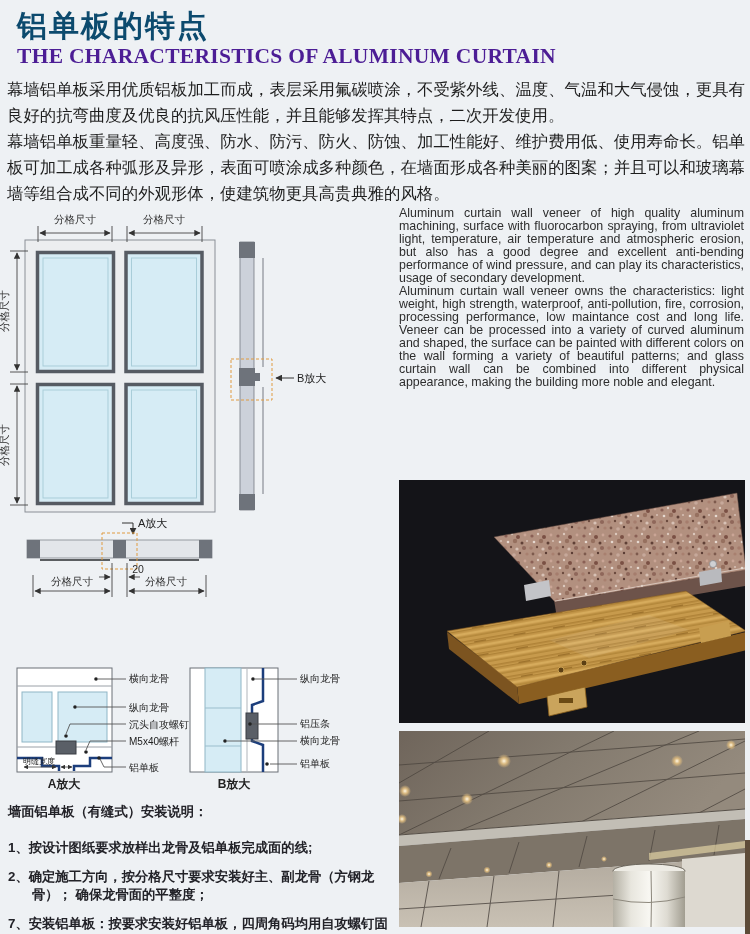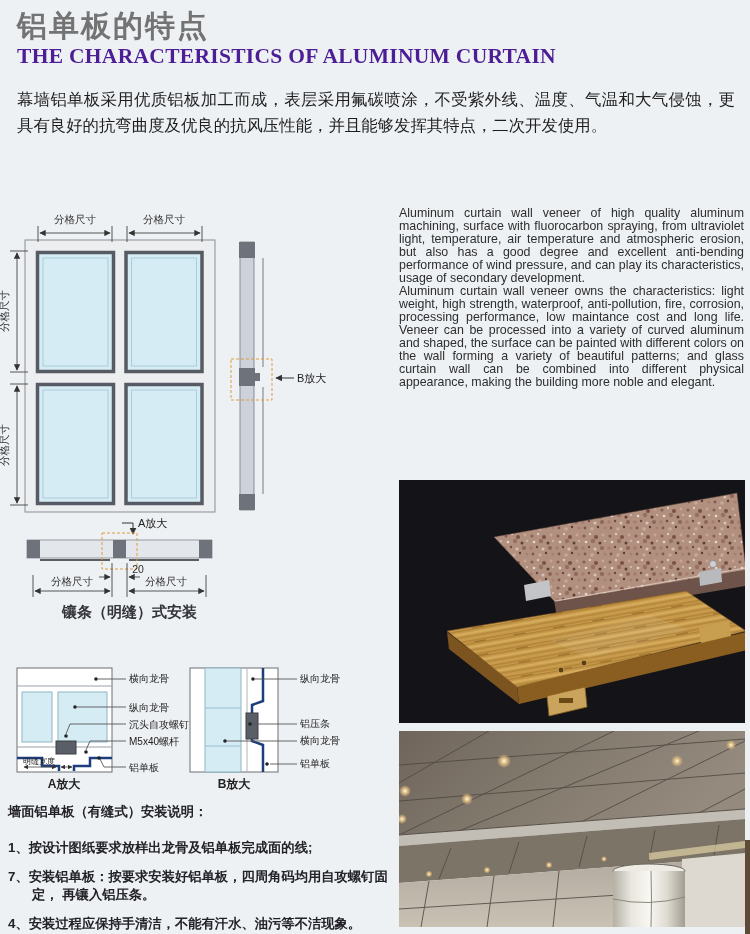--- a/index.html
+++ b/index.html
@@ -1,25 +1,25 @@
 <!DOCTYPE html>
 <html><head>
 <meta charset="utf-8">
 <style>
   html,body{margin:0;padding:0;}
   body{width:750px;height:934px;position:relative;background:#eef1f4;
        font-family:"Liberation Sans","DejaVu Sans",sans-serif;color:#222;}
   .page{position:absolute;inset:0;overflow:hidden;}
   .title-cn{position:absolute;left:17px;top:6px;font-size:30px;font-weight:bold;
-            color:#737373;letter-spacing:2px;}
+            color:#0c4a6e;letter-spacing:2px;}
   .title-en{position:absolute;left:17px;top:44px;font-size:21.5px;font-weight:bold;
             color:#4c1d95;font-family:"Liberation Serif","DejaVu Serif",serif;letter-spacing:.3px;}
   .intro{position:absolute;left:7px;top:77px;width:738px;font-size:16.4px;line-height:26px;
          color:#1e1e1e;text-align:justify;font-family:"Liberation Serif","DejaVu Serif",serif;}
-  .intro p{margin:10px;}
+  .intro p{margin:0;}
   .eng{position:absolute;left:399px;top:207px;width:345px;font-size:12.4px;line-height:13px;
        color:#2d2d2d;text-align:justify;}
   .eng p{margin:0;}
   .caption{position:absolute;left:52px;top:601px;font-size:15px;font-weight:bold;
            color:#33333a;line-height:21px;}
   .caption .l2{margin-left:10px;}
   .instructions{position:absolute;left:8px;top:803px;width:392px;color:#222228;
                 font-size:13.3px;line-height:17.6px;font-weight:bold;}
   .instructions .head{margin-bottom:18px;}
   .instructions .item{padding-left:24px;text-indent:-24px;margin-top:12px;}
@@ -37,20 +37,21 @@
 </head>
 <body>
 
 <div class="page">
 
   <div class="title-cn">铝单板的特点</div>
   <div class="title-en">THE CHARACTERISTICS OF ALUMINUM CURTAIN</div>
 
   <div class="intro">
     <p>幕墙铝单板采用优质铝板加工而成，表层采用氟碳喷涂，不受紫外线、温度、气温和大气侵蚀，更具有良好的抗弯曲度及优良的抗风压性能，并且能够发挥其特点，二次开发使用。</p>
+    <p>幕墙铝单板重量轻、高度强、防水、防污、防火、防蚀、加工性能好、维护费用低、使用寿命长。铝单板可加工成各种弧形及异形，表面可喷涂成多种颜色，在墙面形成各种美丽的图案；并且可以和玻璃幕墙等组合成不同的外观形体，使建筑物更具高贵典雅的风格。</p>
   </div>
 
   <svg class="fig" style="left:0;top:205px" width="395" height="400" viewBox="0 0 395 400">
     <defs>
       <marker id="ar" viewBox="0 0 10 10" refX="9" refY="5" markerWidth="7" markerHeight="7" orient="auto-start-reverse">
           <path d="M0,0 L10,5 L0,10 z" fill="#333"></path>
         </marker>
     </defs>
 
     <g>
@@ -123,21 +124,20 @@
       <line x1="129" y1="386" x2="204" y2="386" marker-start="url(#ar)" marker-end="url(#ar)"></line>
       <line x1="99" y1="372" x2="110" y2="372" marker-end="url(#ar)"></line>
       <line x1="129" y1="372" x2="140" y2="372" marker-start="url(#ar)"></line>
     </g>
     <text class="dim" x="138" y="368" text-anchor="middle">20</text>
     <text class="dim" x="72" y="380" text-anchor="middle">分格尺寸</text>
     <text class="dim" x="166" y="380" text-anchor="middle">分格尺寸</text>
   </svg>
 
   <div class="caption">
-    <div class="l2">镶条（明缝）式安装</div>
   </div>
 
   <svg class="fig" style="left:0;top:655px" width="395" height="145" viewBox="0 0 395 145">
     <defs>
       <marker id="ar2" viewBox="0 0 10 10" refX="9" refY="5" markerWidth="6" markerHeight="6" orient="auto-start-reverse">
           <path d="M0,0 L10,5 L0,10 z" fill="#333"></path>
         </marker>
     </defs>
 
     <g>
@@ -198,20 +198,21 @@
     <text class="lbl" x="300" y="27">纵向龙骨</text>
     <text class="lbl" x="300" y="72">铝压条</text>
     <text class="lbl" x="300" y="89">横向龙骨</text>
     <text class="lbl" x="300" y="112">铝单板</text>
     <text class="dtitle" x="234" y="133" text-anchor="middle">B放大</text>
   </svg>
 
   <div class="instructions">
     <div class="head">墙面铝单板（有缝式）安装说明：</div>
     <div class="item">1、按设计图纸要求放样出龙骨及铝单板完成面的线;</div>
+    <div class="item">2、确定施工方向，按分格尺寸要求安装好主、副龙骨（方钢龙骨）； 确保龙骨面的平整度；</div>
     <div class="item">7、安装铝单板：按要求安装好铝单板，四周角码均用自攻螺钉固定， 再镶入铝压条。</div>
     <div class="item">4、安装过程应保持手清洁，不能有汗水、油污等不洁现象。</div>
   </div>
 
   <div class="eng">
     <p>Aluminum curtain wall veneer of high quality aluminum machining, surface with fluorocarbon spraying, from ultraviolet light, temperature, air temperature and atmospheric erosion, but also has a good degree and excellent anti-bending performance of wind pressure, and can play its characteristics, usage of secondary development.</p>
     <p>Aluminum curtain wall veneer owns the characteristics: light weight, high strength, waterproof, anti-pollution, fire, corrosion, processing performance, low maintance cost and long life. Veneer can be processed into a variety of curved aluminum and shaped, the surface can be painted with different colors on the wall forming a variety of beautiful patterns; and glass curtain wall can be combined into different physical appearance, making the building more noble and elegant.</p>
   </div>
 
   <svg class="photo" style="left:399px;top:480px" width="346" height="243" viewBox="0 0 346 243">

